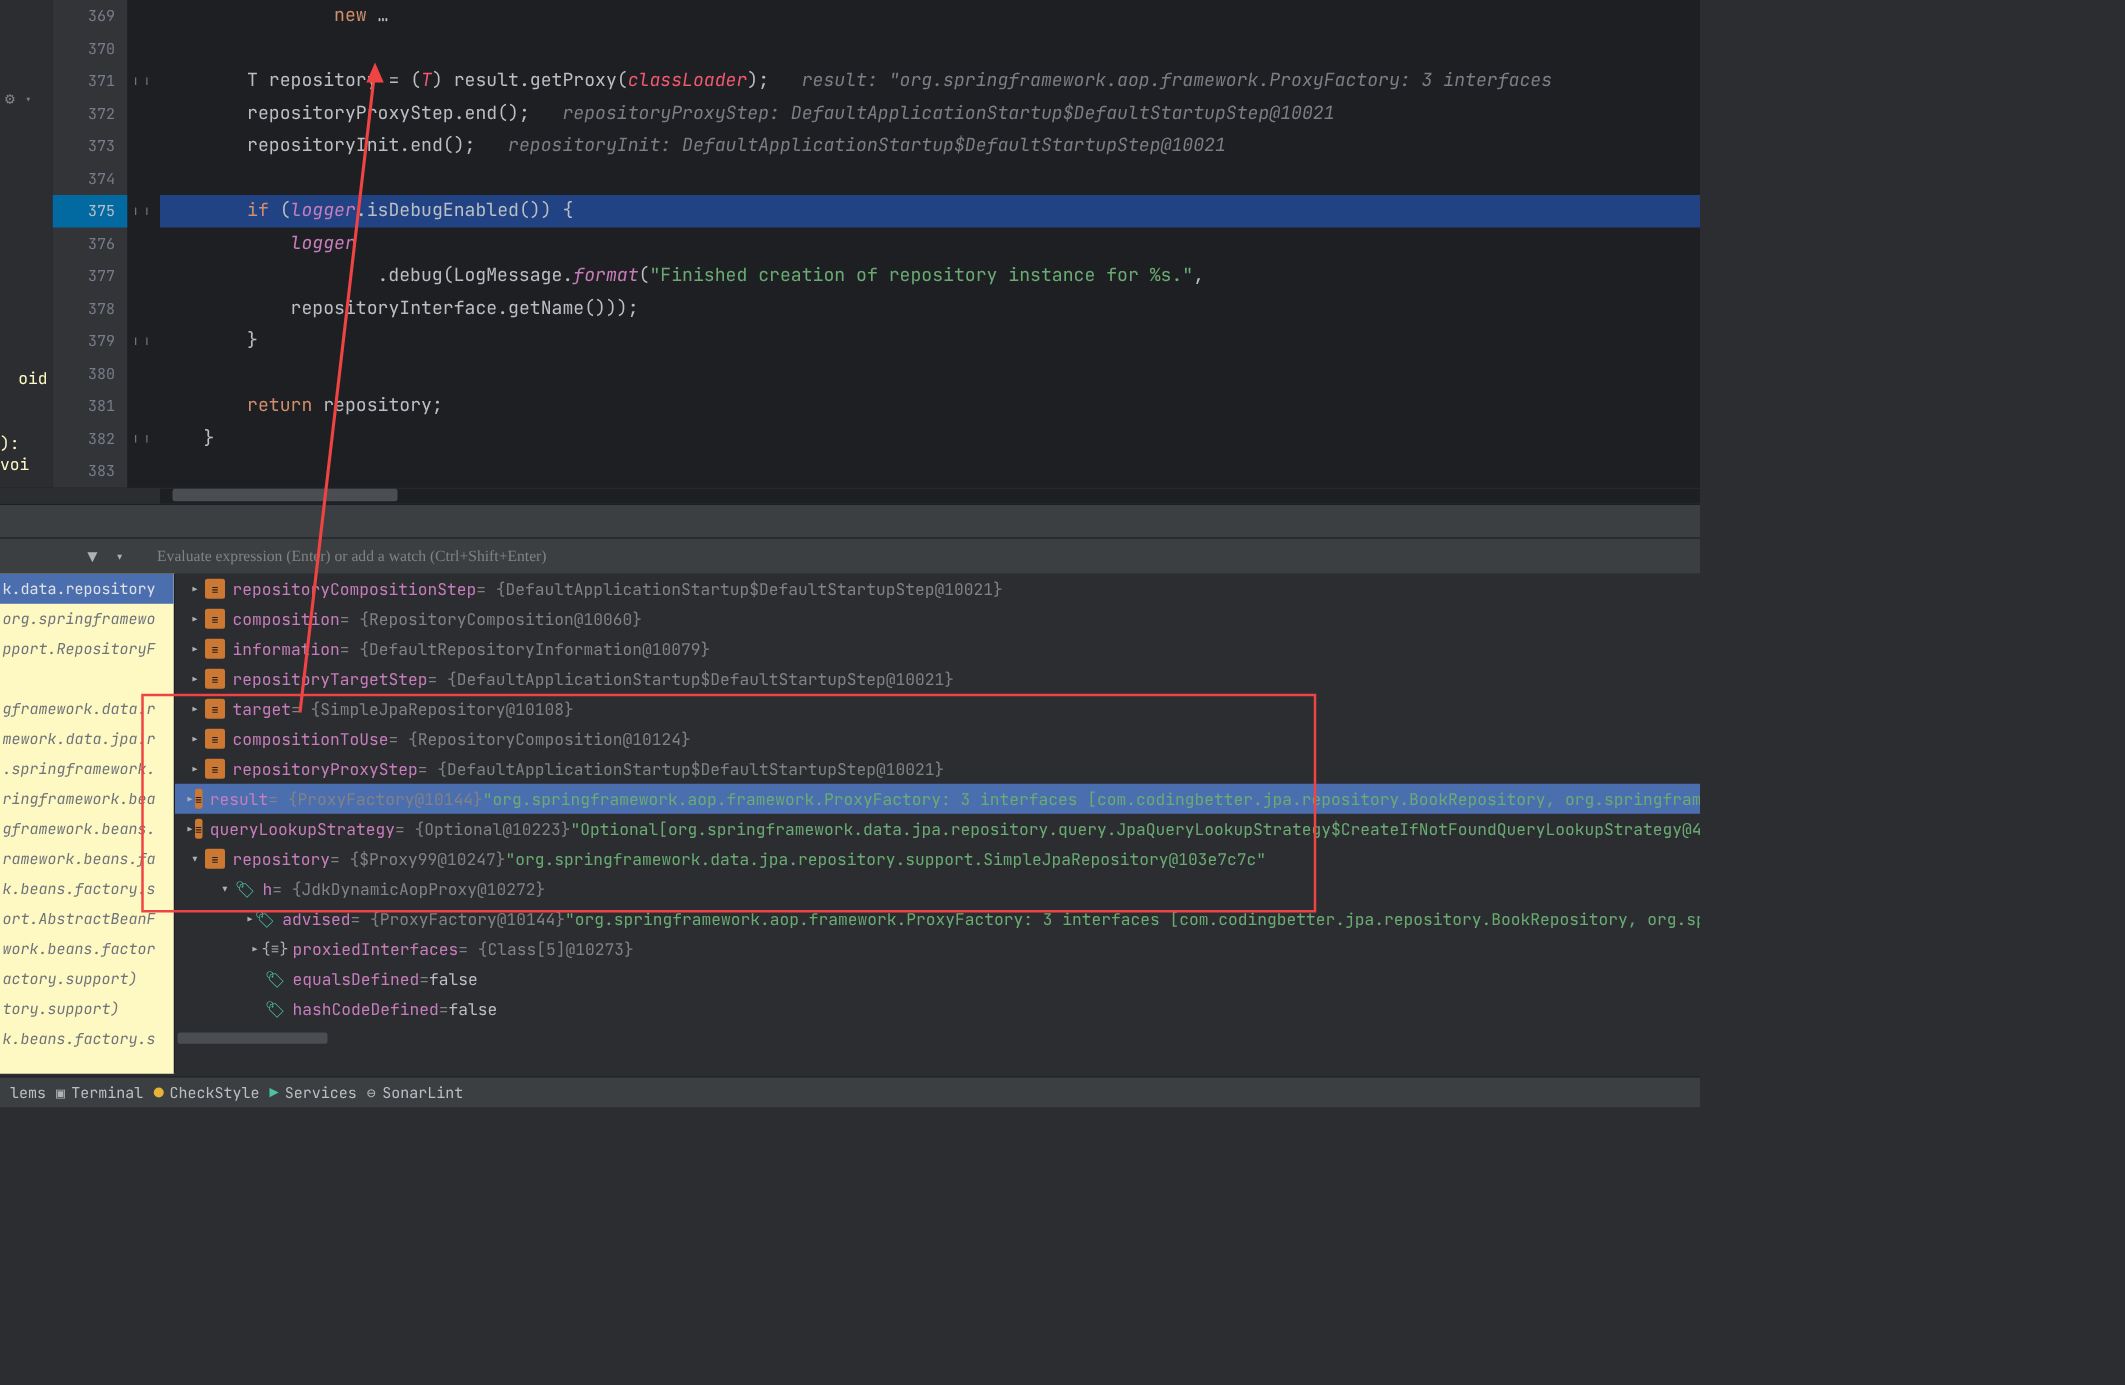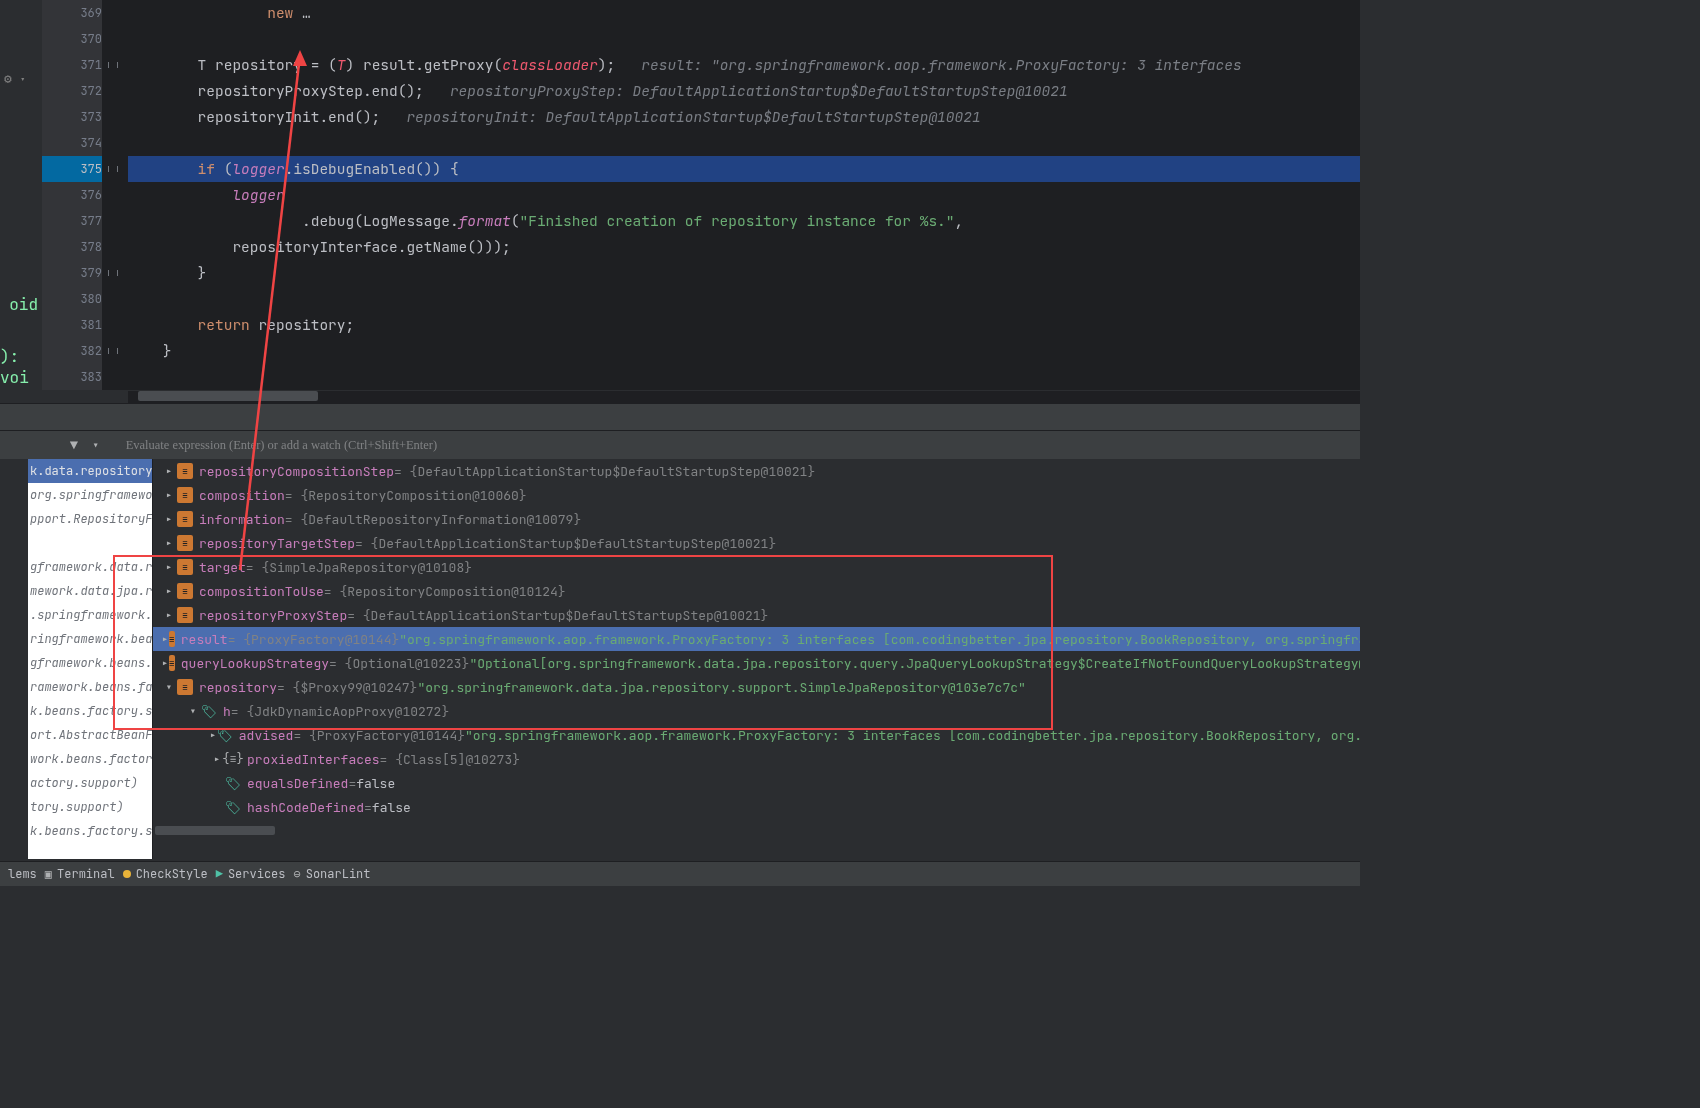--- a/index.html
+++ b/index.html
@@ -10,24 +10,24 @@
     font-size: 13px;
     width: 1360px;
     height: 886px;
     overflow: hidden;
     position: relative;
   }
 
   
   .editor-shell { display:flex; height:390px; background:#1e1f22; }
   .left-margin { width:42px; background:#2b2d30; height:100%; position:relative; }
-  .left-margin-text { position:absolute; right:4px; color:#86efac; font-size:16px; }
+  .left-margin-text { position:absolute; right:4px; color:#fef9c3; font-size:13px; }
   .gear-icon { position:absolute; left:4px; top:70px; color:#808080; }
   .gutter { width:60px; background:#333438; text-align:right; padding-top:0; }
-  .gutter-line { height:26px; line-height:26px; color:#767c89; font-size:12px; }
+  .gutter-line { height:26px; line-height:26px; padding-right:10px; color:#767c89; font-size:12px; }
   .gutter-line.current { background:#0369a1; color:#bcbec4; }
   .fold-strip { width:26px; background:#1e1f22; }
   .fold-strip div { height:26px; position:relative; }
   .fold-marker { position:absolute; left:6px; top:10px; width:10px; height:6px; border:1px solid #6f737a; border-top:none; border-bottom:none; }
   .code-area { flex:1; background:#1e1f22; font-size:14.5px; line-height:26px; white-space:pre; overflow:hidden; }
   .code-line { height:26px; padding-left:0; }
   .code-line.hl { background:#214283; }
   .kw { color:#cf8e6d; }
   .ident { color:#bcbec4; }
   .param { color:#ef596f; font-style:italic; }
@@ -41,21 +41,21 @@
   
   .panel-divider { height:28px; background:#3c3f41; border-top:1px solid #1e1f22; border-bottom:1px solid #1e1f22; }
 
   
   .debug-toolbar { height:28px; background:#3c3f41; display:flex; align-items:center; padding-left:70px; gap:14px; }
   .filter-icon, .caret-down-icon { color:#afb1b3; }
   .eval-input { flex:1; color:#808284; font-size:12.5px; padding-left:12px;font-family:Liberation Serif, serif; }
 
   
   .debug-body { display:flex; height:400px; background:#2b2d30; }
-  .frames-col { width:125px; background:#ffffff; overflow:hidden; border-right:1px solid #1e1f22;margin-left:28px; }
+  .frames-col { width:140px; background:#fef9c3; overflow:hidden; border-right:1px solid #1e1f22; }
   .frame-line { height:24px; line-height:24px; font-size:12px; color:#6f737a; font-style:italic; white-space:nowrap; padding-left:2px; overflow:hidden; }
   .frame-line.sel { background:#4b6eaf; color:#dfe1e5; font-style:normal; }
   .vars-col { flex:1; overflow:hidden; position:relative; }
   .var-row { height:24px; display:flex; align-items:center; font-size:13px; white-space:nowrap; }
   .var-row.ind1 { padding-left:8px; }
   .var-row.ind2 { padding-left:32px; }
   .var-row.ind3 { padding-left:56px; }
   .var-row.sel { background:#4b6eaf; }
   .arrow { width:16px; display:inline-block; text-align:center; color:#afb1b3; cursor:pointer; }
   .var-icon { width:16px; height:16px; display:inline-flex; align-items:center; justify-content:center; margin-right:6px; border-radius:2px; }

